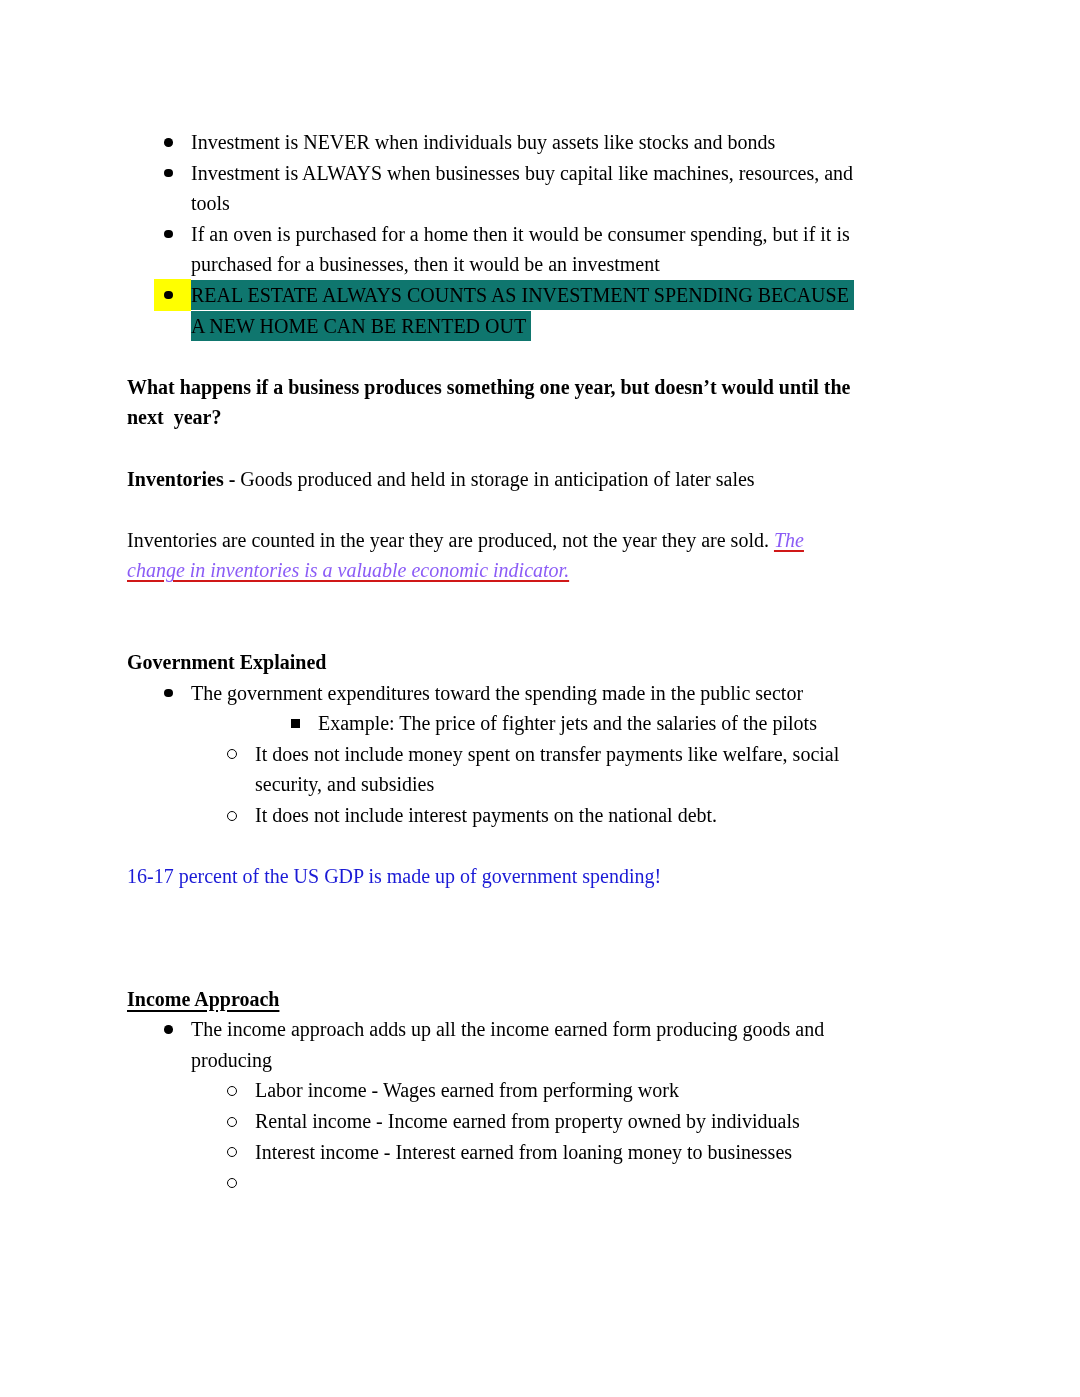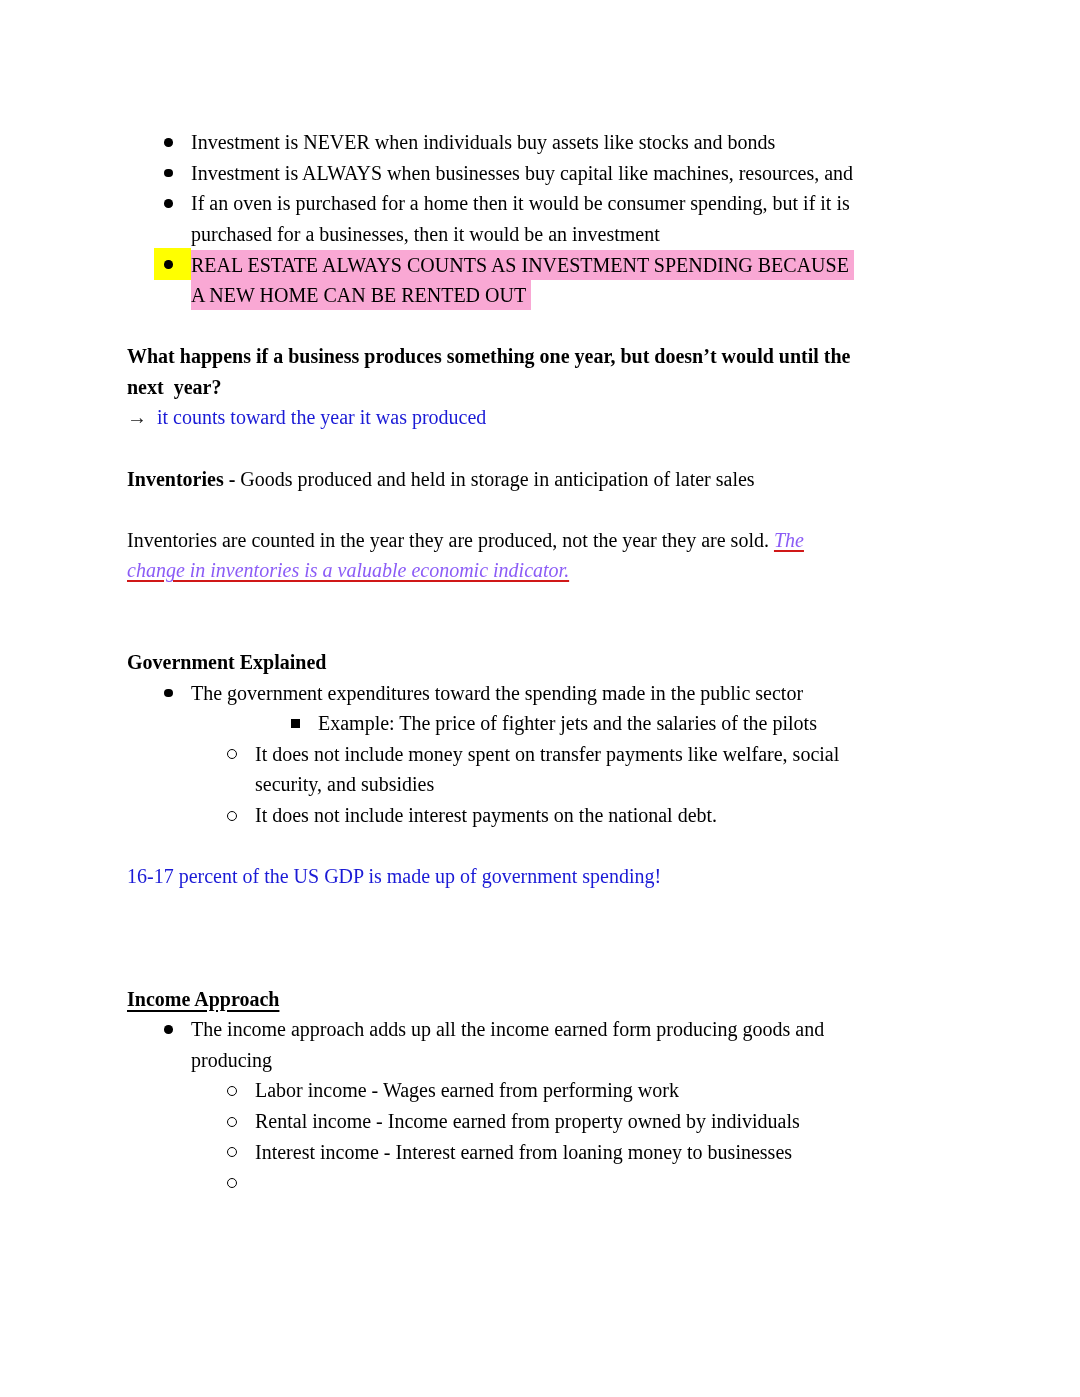--- a/index.html
+++ b/index.html
@@ -51,21 +51,21 @@
   }
   .heading { font-weight: bold; }
   .heading-underline {
     text-decoration: underline;
     text-decoration-thickness: 2px;
     text-underline-offset: 4px;
   }
 
   
   .hl {
-    background: #f9a8d4;
+    background: #0f766e;
     padding: 3.5px 5px 4.5px 0;
     -webkit-box-decoration-break: clone;
     box-decoration-break: clone;
     margin-top: 28px;
   }
   .hl-marker-bg {
     position: absolute;
     left: 27px;
     top: -1px;
     width: 37px;
@@ -81,38 +81,38 @@
 <div class="page">
   <div class="content">
 
     <div class="li l1">
       <span class="marker disc"></span>
       <div class="line">Investment is NEVER when individuals buy assets like stocks and bonds</div>
     </div>
     <div class="li l1">
       <span class="marker disc"></span>
       <div class="line">Investment is ALWAYS when businesses buy capital like machines, resources, and</div>
+      <div class="line">tools</div>
     </div>
     <div class="li l1">
       <span class="marker disc"></span>
       <div class="line">If an oven is purchased for a home then it would be consumer spending, but if it is</div>
       <div class="line">purchased for a businesses, then it would be an investment</div>
     </div>
     <div class="li l1">
       <span class="hl-marker-bg"></span>
       <span class="marker disc"></span>
       <div class="line"><span class="hl">REAL ESTATE ALWAYS COUNTS AS INVESTMENT SPENDING BECAUSE</span></div>
       <div class="line"><span class="hl">A NEW HOME CAN BE RENTED OUT</span></div>
     </div>
 
     <div class="blank"></div>
 
     <div class="line bold">What happens if a business produces something one year, but doesn’t would until the</div>
     <div class="line bold">next  year?</div>
-    <div class="line"><span class="black-arrow">→</span><span class="blue ans">it counts toward the year it was produced</span></div>
 
     <div class="blank"></div>
 
     <div class="line"><span class="bold">Inventories -</span><span> Goods produced and held in storage in anticipation of later sales</span></div>
 
     <div class="blank"></div>
 
     <div class="line"><span>Inventories are counted in the year they are produced, not the year they are sold. </span><span class="red-u">The</span></div>
     <div class="line"><span class="red-u">change in inventories is a valuable economic indicator.</span></div>
 

